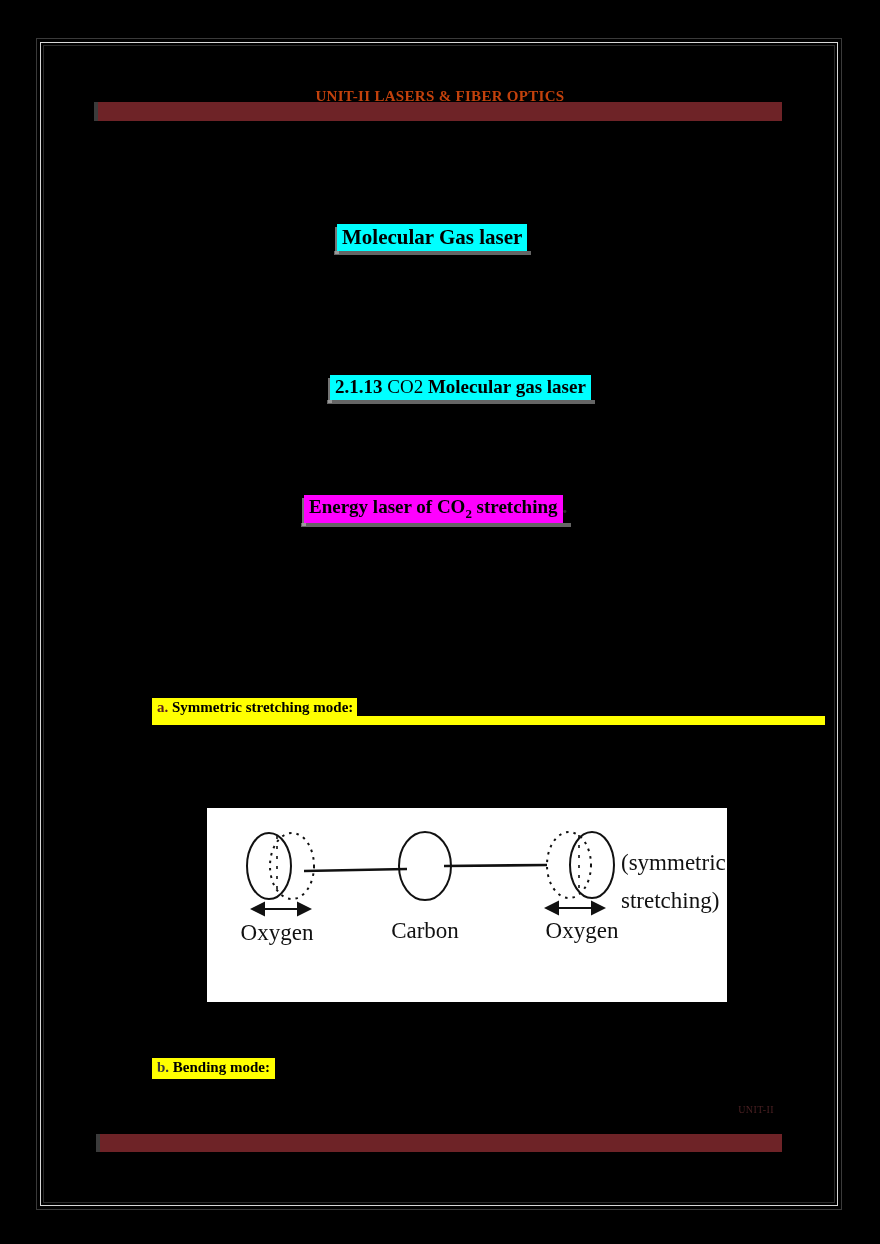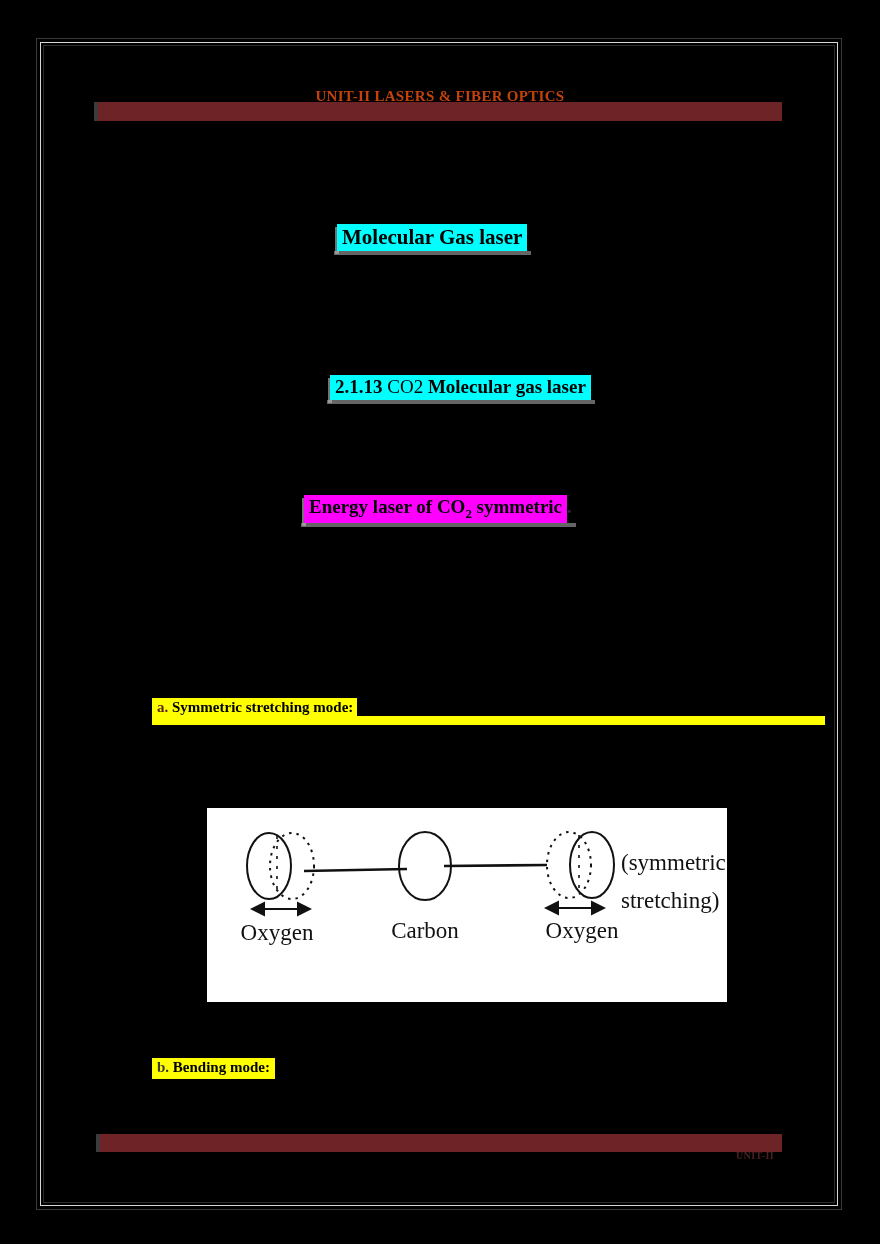--- a/index.html
+++ b/index.html
@@ -202,23 +202,23 @@
     left: 96px;
     top: 1134px;
     width: 5px;
     height: 18px;
     background: #3b3b3b;
     z-index: 4;
   }
   #footer-note {
     position: absolute;
     right: 106px;
-    top: 1150px;
+    top: 1104px;
     font-size: 10px;
-    font-weight: bold;
+    font-weight: normal;
     color: #4a2022;
     letter-spacing: .4px;
     white-space: nowrap;
     z-index: 4;
   }
 </style>
 </head>
 <body>
 
 <div id="page-frame">
@@ -238,21 +238,21 @@
 </div>
 
 <div class="hl-wrap" id="h-section">
   <span class="hl-shadow"></span>
   <span class="hl-box"><span>2.1.13</span> <span class="light">CO2</span> <span>Molecular gas laser</span></span>
   <span class="hl-under"></span>
 </div>
 
 <div class="hl-wrap" id="h-energy">
   <span class="hl-shadow"></span>
-  <span class="hl-box"><span>Energy laser of CO</span><sub>2</sub><span> symmetric</span></span><span class="trail">.</span>
+  <span class="hl-box"><span>Energy laser of CO</span><sub>2</sub><span> stretching</span></span><span class="trail">.</span>
   <span class="hl-under"></span>
 </div>
 
 <div id="yellow-rule"></div>
 <div class="hl-wrap" id="h-mode-a">
   <span class="hl-box"><span class="enum">a.</span> <span>Symmetric stretching mode:</span></span>
 </div>
 
 <div id="figure-box">
   <svg id="figure-svg" viewBox="0 0 520 194" xmlns="http://www.w3.org/2000/svg">

